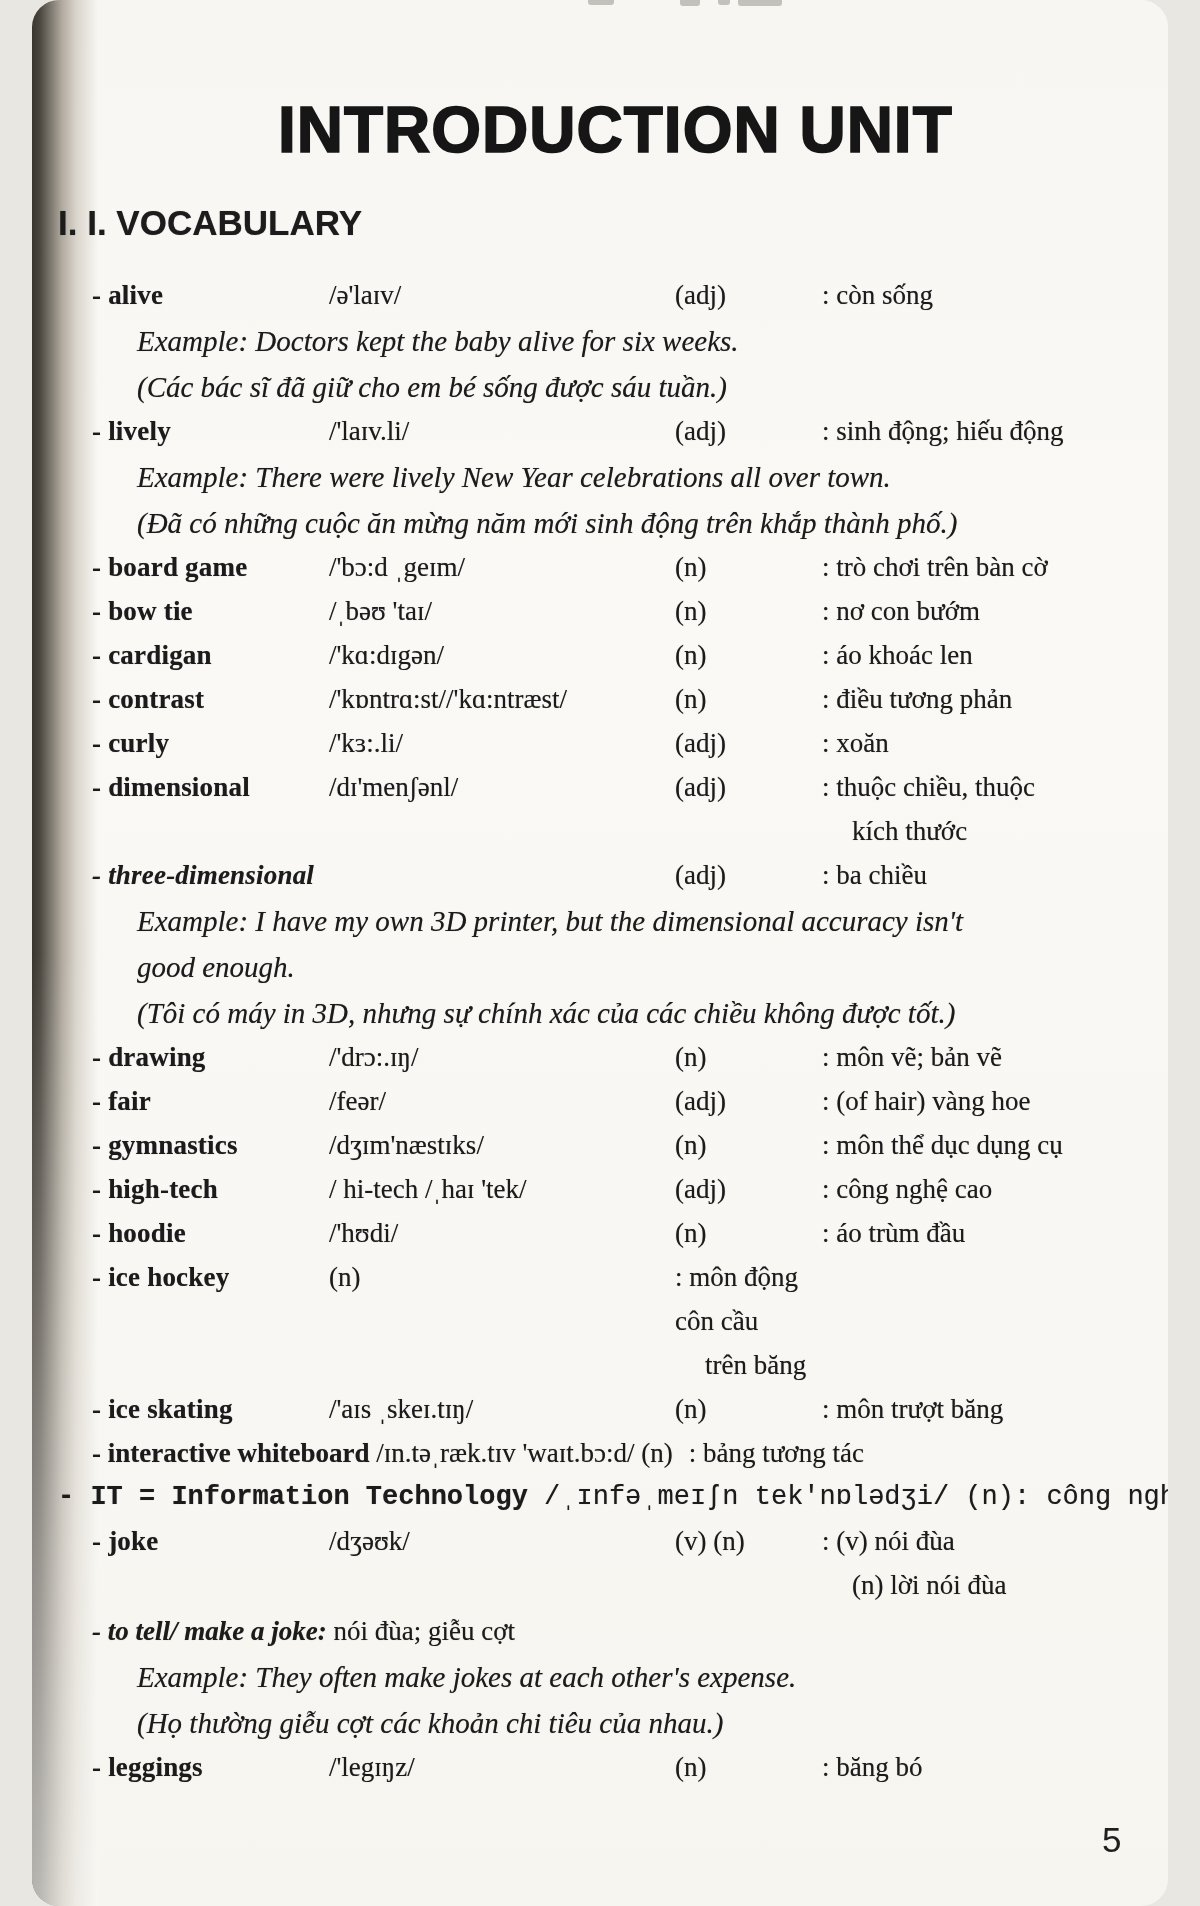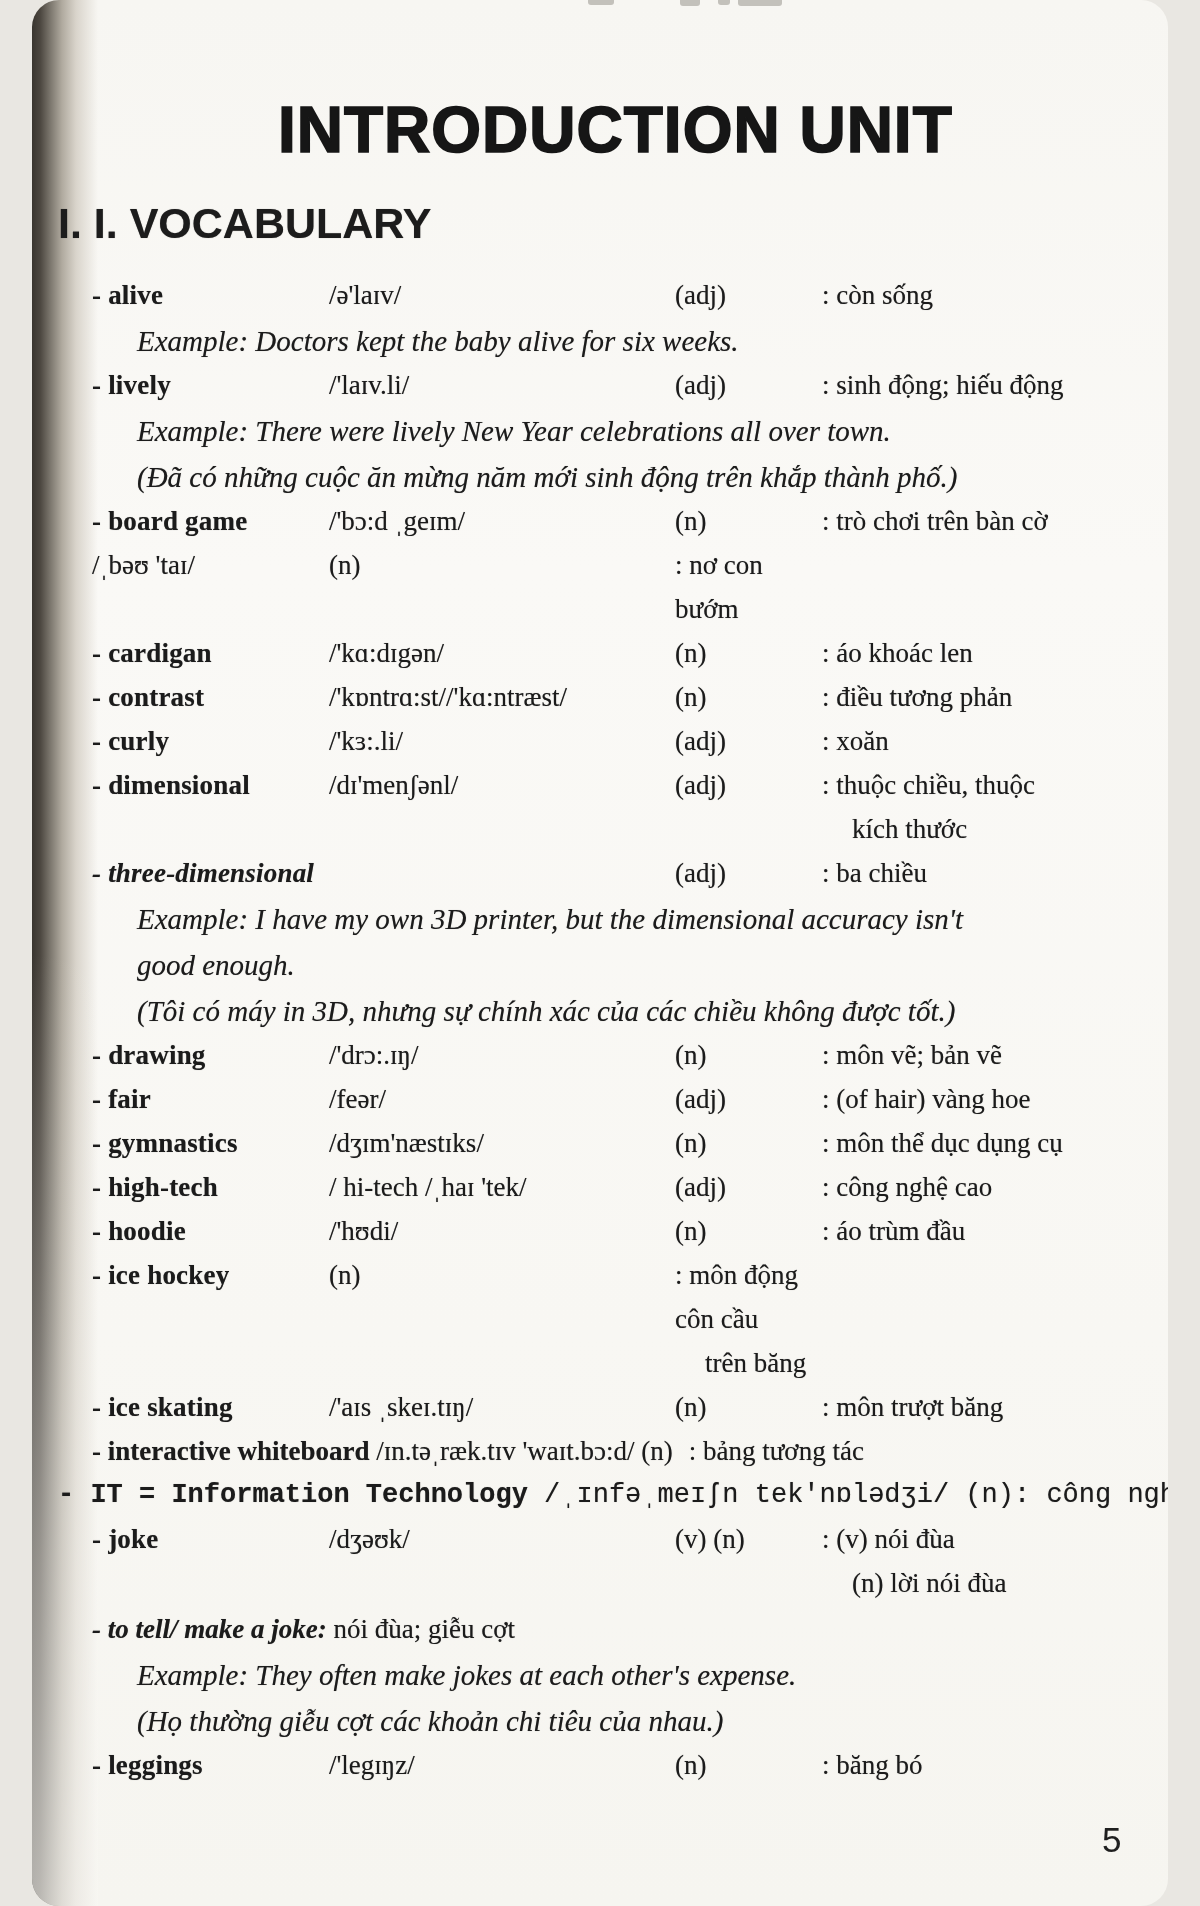--- a/index.html
+++ b/index.html
@@ -29,21 +29,21 @@
     font-family:"Liberation Sans","DejaVu Sans",sans-serif;
     font-size:64px;line-height:70px;font-weight:bold;
     letter-spacing:1px;color:#161616;
     -webkit-text-stroke:1.6px #161616;
     text-shadow:0 0 1px rgba(22,22,22,.6);
     white-space:nowrap;
   }
   .section-heading{
     margin:38px 0 0 -34px;
     font-family:"Liberation Sans","DejaVu Sans",sans-serif;
-    font-size:43px;line-height:40px;font-weight:bold;color:#1c1c1c;
+    font-size:35px;line-height:40px;font-weight:bold;color:#1c1c1c;
     text-shadow:0 0 .8px rgba(25,25,25,.55);
   }
   .vocab{margin-top:30px;text-shadow:0 0 .7px rgba(30,30,30,.5);}
   .row{min-height:44px;line-height:44px;font-size:27px;}
   .row.entry{display:grid;grid-template-columns:237px 346px 147px 1fr;}
   .c-word{font-weight:bold;white-space:nowrap;letter-spacing:.2px;}
   .c-word.it{font-style:italic;}
   .c-phon,.c-pos{white-space:nowrap;}
   .c-mean .m1{display:block;}
   .c-mean .m2{display:block;padding-left:30px;}
@@ -82,39 +82,41 @@
     <div class="vocab">
         <div class="row entry">
           <span class="c-word">- alive</span>
           <span class="c-phon">/ə'laɪv/</span>
           <span class="c-pos">(adj)</span>
           <span class="c-mean">
             <span class="m1">: còn sống</span>
           </span>
         </div>
         <div class="row example">Example: Doctors kept the baby alive for six weeks.</div>
+        <div class="row translation">(Các bác sĩ đã giữ cho em bé sống được sáu tuần.)</div>
         <div class="row entry">
           <span class="c-word">- lively</span>
           <span class="c-phon">/'laɪv.li/</span>
           <span class="c-pos">(adj)</span>
           <span class="c-mean">
             <span class="m1">: sinh động; hiếu động</span>
           </span>
         </div>
         <div class="row example">Example: There were lively New Year celebrations all over town.</div>
         <div class="row translation">(Đã có những cuộc ăn mừng năm mới sinh động trên khắp thành phố.)</div>
         <div class="row entry">
           <span class="c-word">- board game</span>
           <span class="c-phon">/'bɔ:d ˌgeɪm/</span>
           <span class="c-pos">(n)</span>
           <span class="c-mean">
             <span class="m1">: trò chơi trên bàn cờ</span>
           </span>
         </div>
         <div class="row entry">
+          <span class="c-word">- bow tie</span>
           <span class="c-phon">/ˌbəʊ 'taɪ/</span>
           <span class="c-pos">(n)</span>
           <span class="c-mean">
             <span class="m1">: nơ con bướm</span>
           </span>
         </div>
         <div class="row entry">
           <span class="c-word">- cardigan</span>
           <span class="c-phon">/'kɑ:dɪgən/</span>
           <span class="c-pos">(n)</span>

